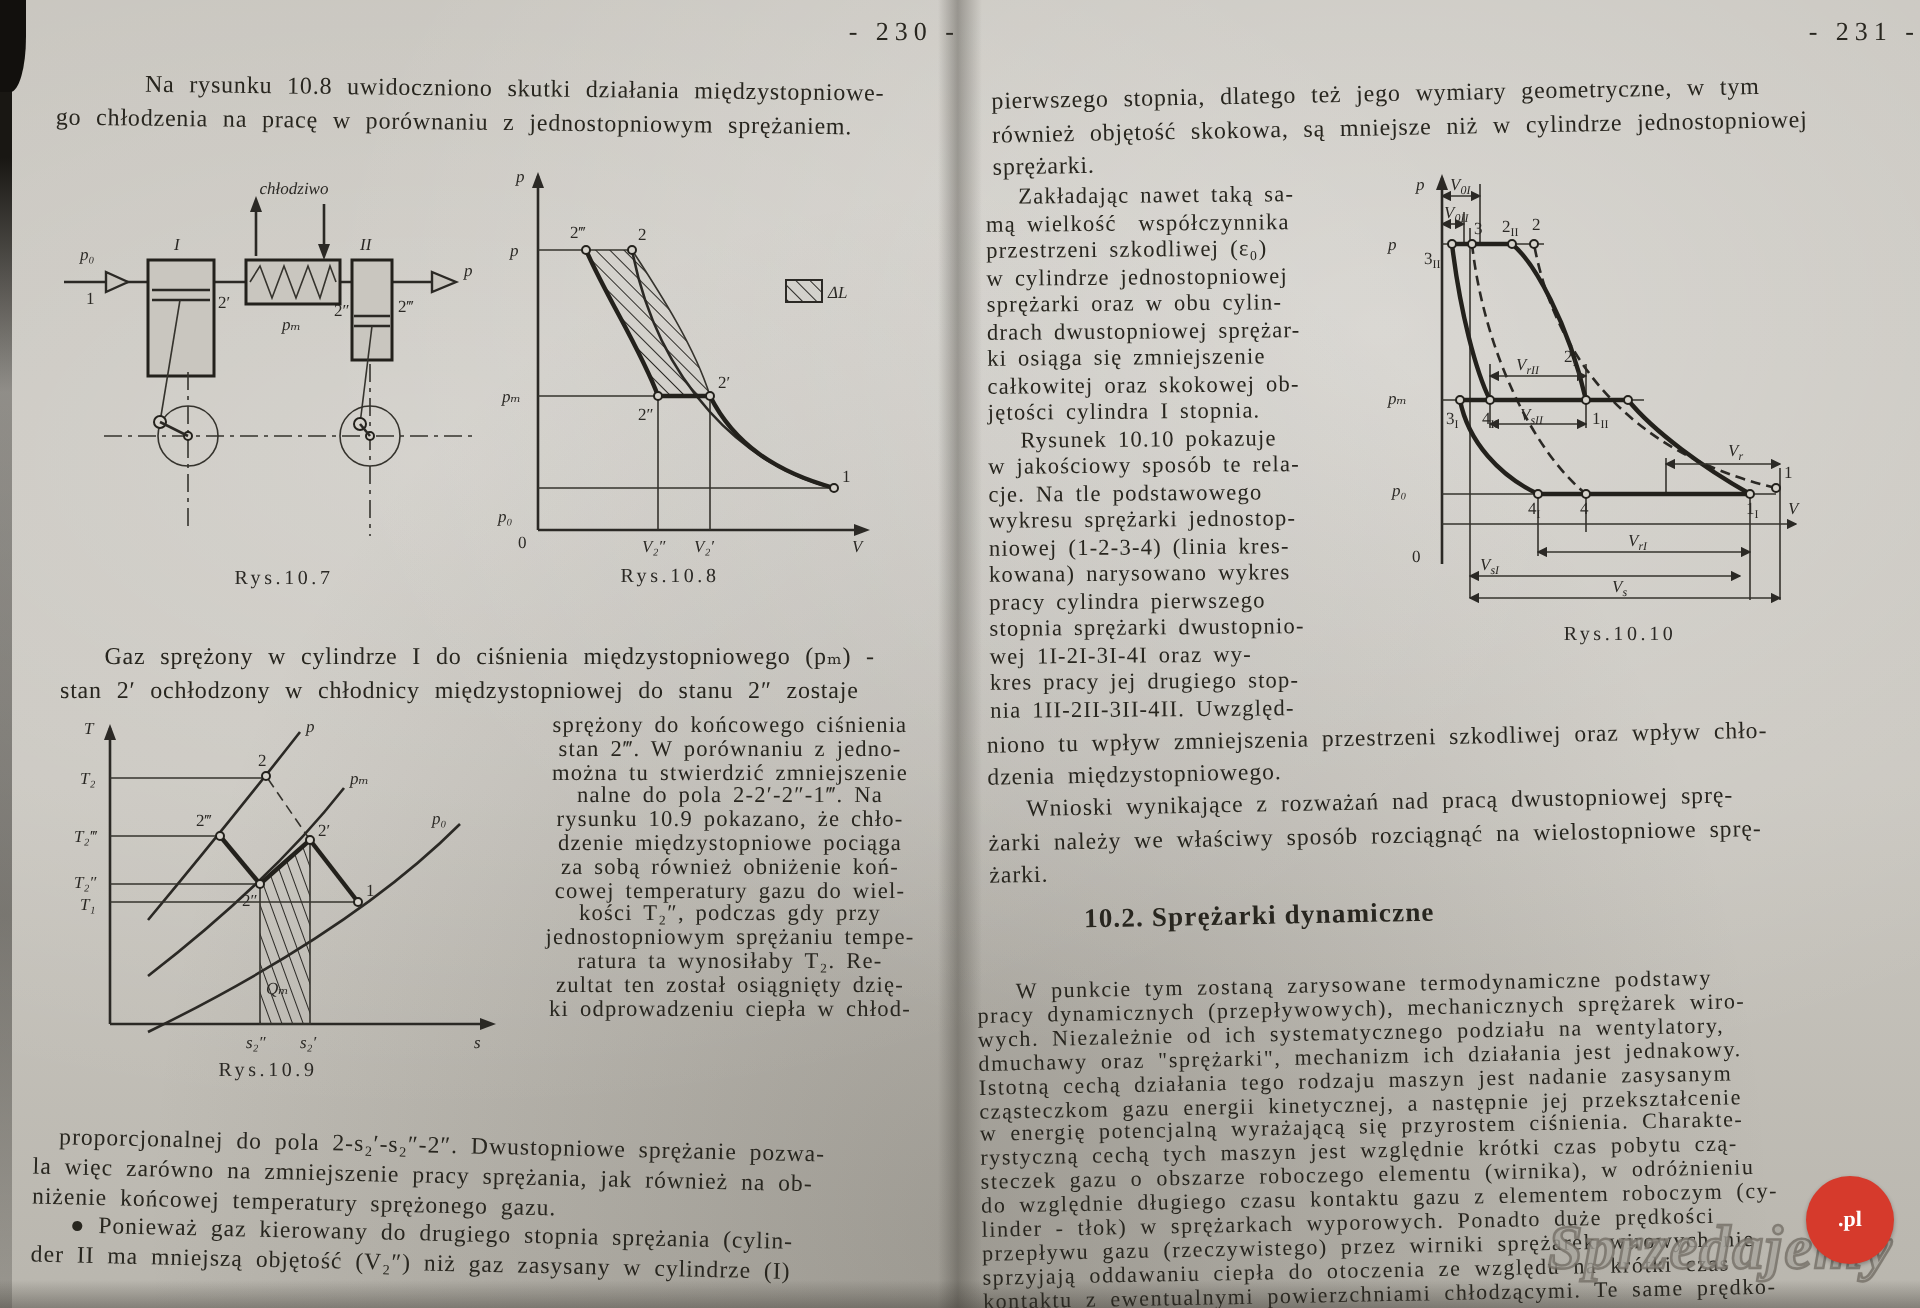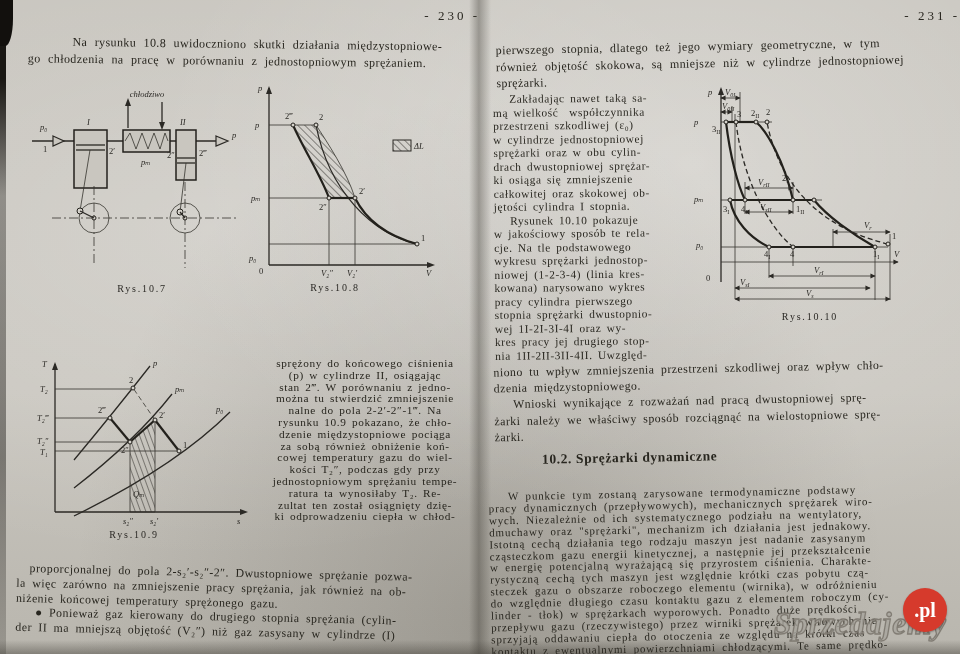--- a/index.html
+++ b/index.html
@@ -45,21 +45,21 @@
   .dashdot{stroke-dasharray:9 3 2 3;}
   .paperfill{fill:#c9c6bf;}
   .pt{fill:#d6d3cc;stroke:#23211c;stroke-width:1;}
   .watermark{position:absolute;left:770px;top:604px;width:200px;height:50px;pointer-events:none;}
   .wm-word{position:absolute;left:4px;top:2px;font-size:31px;font-weight:bold;font-style:italic;
     letter-spacing:1px;color:rgba(232,229,222,.42);
     -webkit-text-stroke:1.3px rgba(110,104,95,.7);
     text-shadow:0 0 1px rgba(90,86,78,.6);}
   .wm-circle{position:absolute;left:133px;top:-16px;width:44px;height:44px;border-radius:50%;
     display:flex;align-items:center;justify-content:center;
-    font-size:20px;font-weight:bold;color:#fff;box-shadow:0 1px 2px rgba(0,0,0,.3);}
+    font-size:11px;font-weight:bold;color:#fff;box-shadow:0 1px 2px rgba(0,0,0,.3);}
 </style>
 </head>
 <body>
 
 <div class="screen">
 
   <div class="page page-left">
     <div class="pageno">- 230 -</div>
 
     <div class="tx wide r-pos1" style="left:28px;top:36px;width:444px;">
@@ -172,20 +172,24 @@
         <rect x="150" y="56" width="18" height="11" fill="url(#hA)" stroke="#2b2925" stroke-width="1"></rect>
         <text x="171" y="65" class="it">ΔL</text>
       </g>
       <g>
         <text x="78" y="192" class="it">V₂″</text>
         <text x="104" y="192" class="it">V₂′</text>
       </g>
       <text x="92" y="207" class="cap" text-anchor="middle">Rys.10.8</text>
     </svg>
 
+    <div class="tx wide" style="left:30px;top:320px;width:446px;">
+        <div>   Gaz sprężony w cylindrze I do ciśnienia międzystopniowego (pₘ) -</div>
+        <div>stan 2′ ochłodzony w chłodnicy międzystopniowej do stanu 2″ zostaje</div>
+      </div>
 
     <svg style="left:26px;top:356px;" width="228" height="200" viewBox="0 0 228 200">
       <defs>
         <pattern id="hB" width="5" height="5" patternUnits="userSpaceOnUse" patternTransform="rotate(160)">
           <line x1="0" y1="0" x2="0" y2="5" stroke="#2b2925" stroke-width="1"></line>
         </pattern>
       </defs>
       <g>
         <line class="med" x1="29" y1="8" x2="29" y2="156"></line>
           <polygon points="26,14 29,6 32,14" fill="#2b2925"></polygon>
@@ -234,21 +238,20 @@
         <text x="14" y="99" class="it">T₁</text>
         <text x="97" y="168" class="it">s₂″</text>
         <text x="124" y="168" class="it">s₂′</text>
         <text x="107" y="141" class="it">Qₘ</text>
       </g>
       <text x="108" y="182" class="cap" text-anchor="middle">Rys.10.9</text>
     </svg>
 
     <div class="tx col colL" style="left:252px;top:358px;width:226px;">
         <div>sprężony do końcowego ciśnienia</div>
-        <div>(p) w cylindrze II, osiągając</div>
         <div>stan 2‴. W porównaniu z jedno-</div>
         <div>można tu stwierdzić zmniejszenie</div>
         <div>nalne do pola 2-2′-2″-1‴. Na</div>
         <div>rysunku 10.9 pokazano, że chło-</div>
         <div>dzenie międzystopniowe pociąga</div>
         <div>za sobą również obniżenie koń-</div>
         <div>cowej temperatury gazu do wiel-</div>
         <div>kości T₂″, podczas gdy przy</div>
         <div>jednostopniowym sprężaniu tempe-</div>
         <div>ratura ta wynosiłaby T₂. Re-</div>

